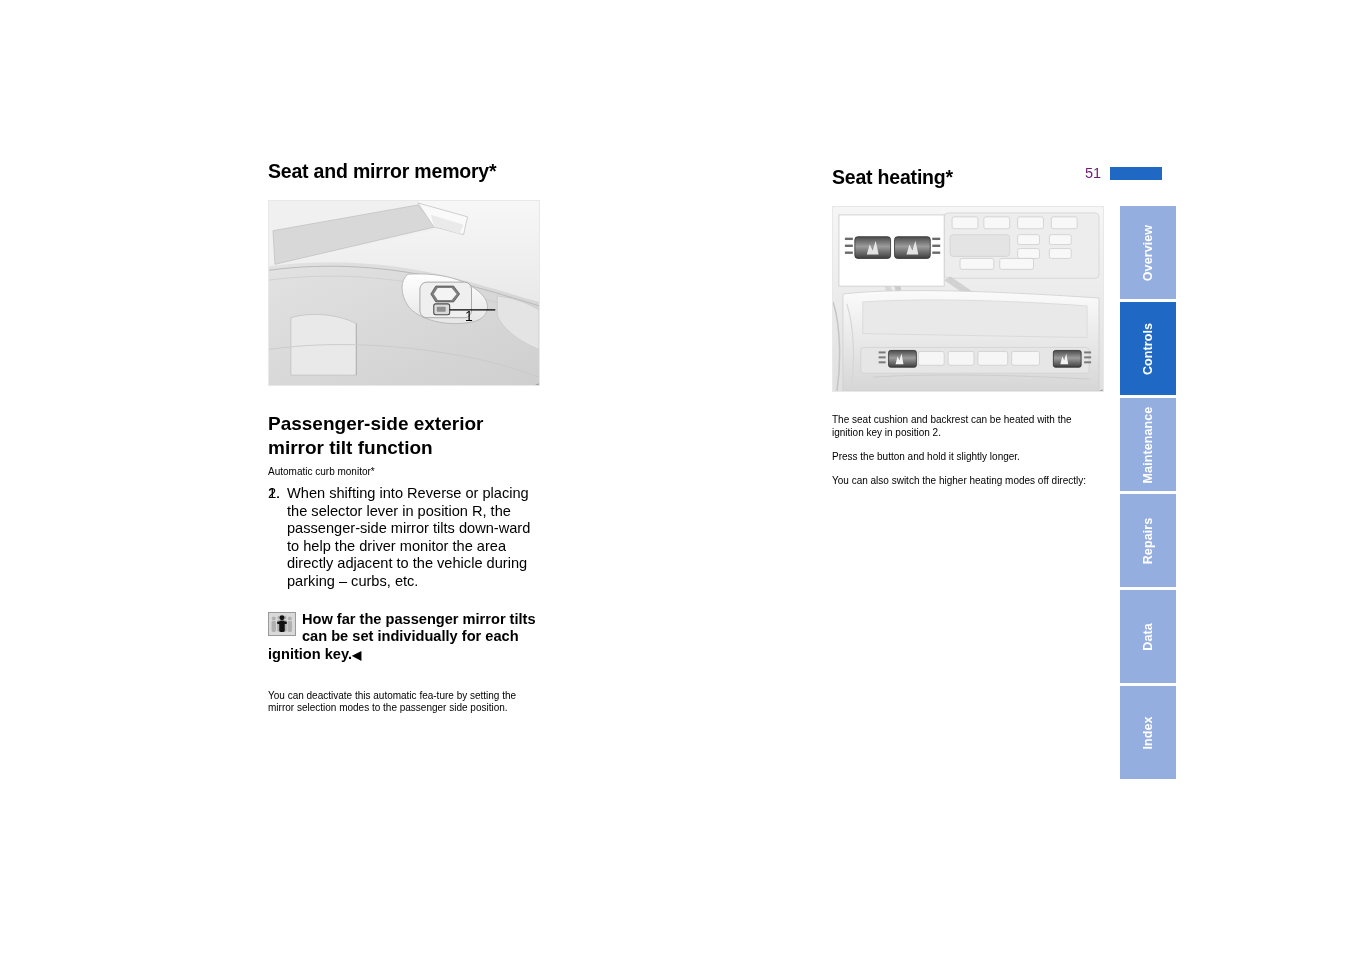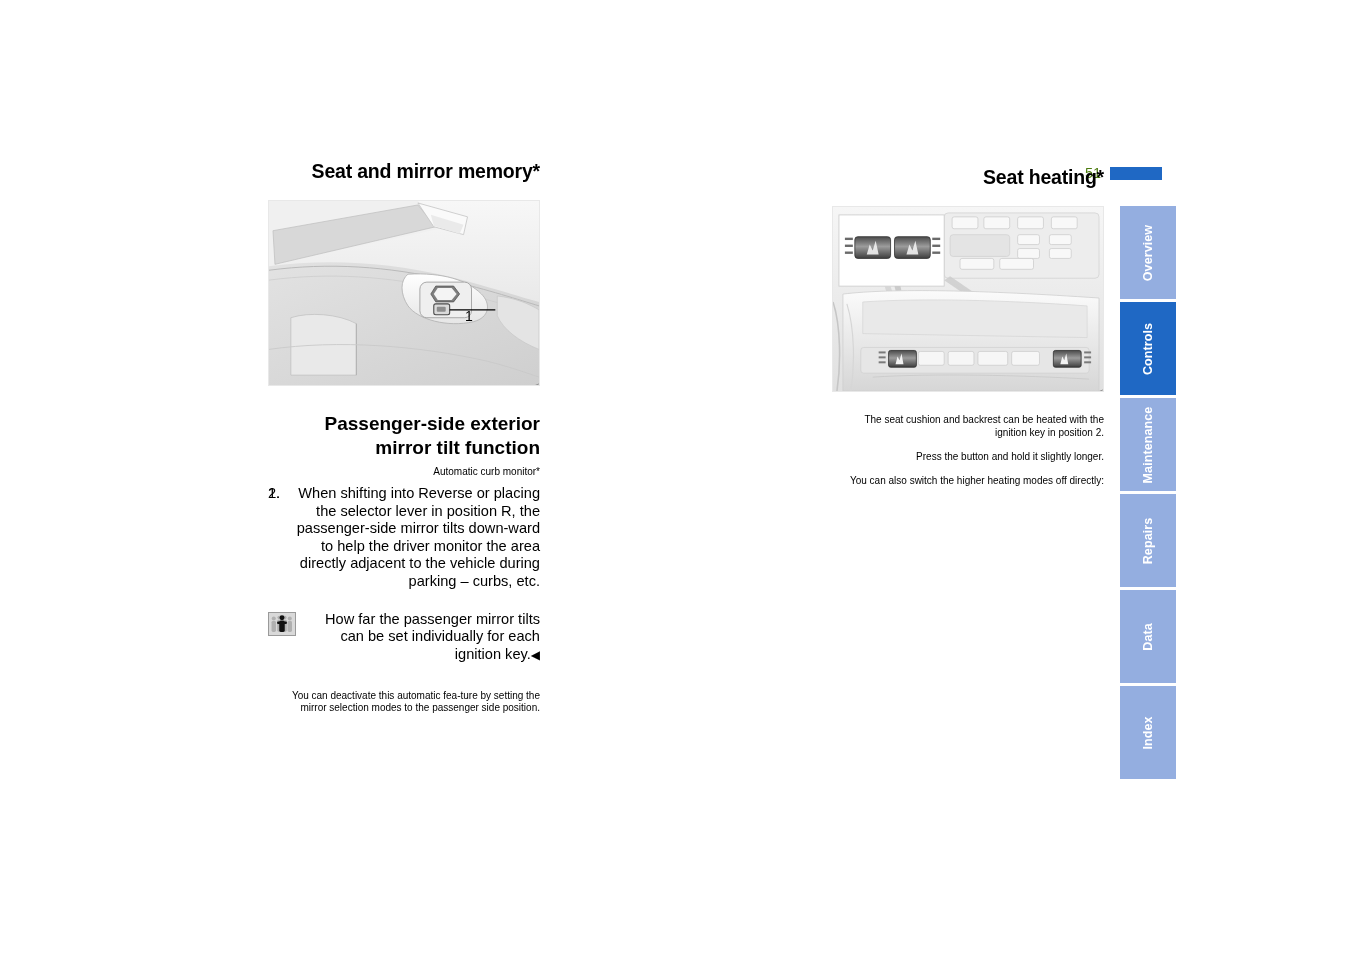--- a/index.html
+++ b/index.html
@@ -18,21 +18,20 @@
   .page {
     position: absolute;
     left: 0; top: 0;
     width: 1351px; height: 954px;
   }
 
   
   .col {
     position: absolute;
     width: 272px;
-    text-align: right;
   }
   .col-left  { left: 268px; top: 160px; }
   .col-right { left: 832px; top: 166px; }
 
   .chapter-title {
     font-size: 19.5px;
     font-weight: bold;
     letter-spacing: -0.2px;
     margin: 0 0 18px 0;
     line-height: 1.15;
@@ -42,21 +41,21 @@
   
   .page-marker {
     position: absolute;
     left: 1085px; top: 166px;
     display: flex;
     align-items: center;
     gap: 9px;
   }
   .page-num {
     font-size: 14.5px;
-    color: #4d7c0f;
+    color: #701a75;
     line-height: 1;
   }
   .page-bar {
     width: 52px; height: 13px;
     background: #1f68c4;
   }
 
   
   .figure {
     position: relative;
@@ -119,21 +118,21 @@
   .note .note-icon {
     float: left;
     width: 28px; height: 24px;
     margin: 1px 6px 0 0;
     background: #d8d8d8;
     border: 1px solid #9a9a9a;
     position: relative;
     overflow: hidden;
   }
   .note .note-icon svg { display:block; width:100%; height:100%; }
-  .note .note-text { display: block; }
+  .note .note-text { display: block; font-weight: bold; }
   .tri { font-size: 12px; line-height: 1; }
 
   
   .tabs {
     position: absolute;
     left: 1120px; top: 206px;
     width: 56px;
   }
   .tab {
     width: 56px; height: 93px;

